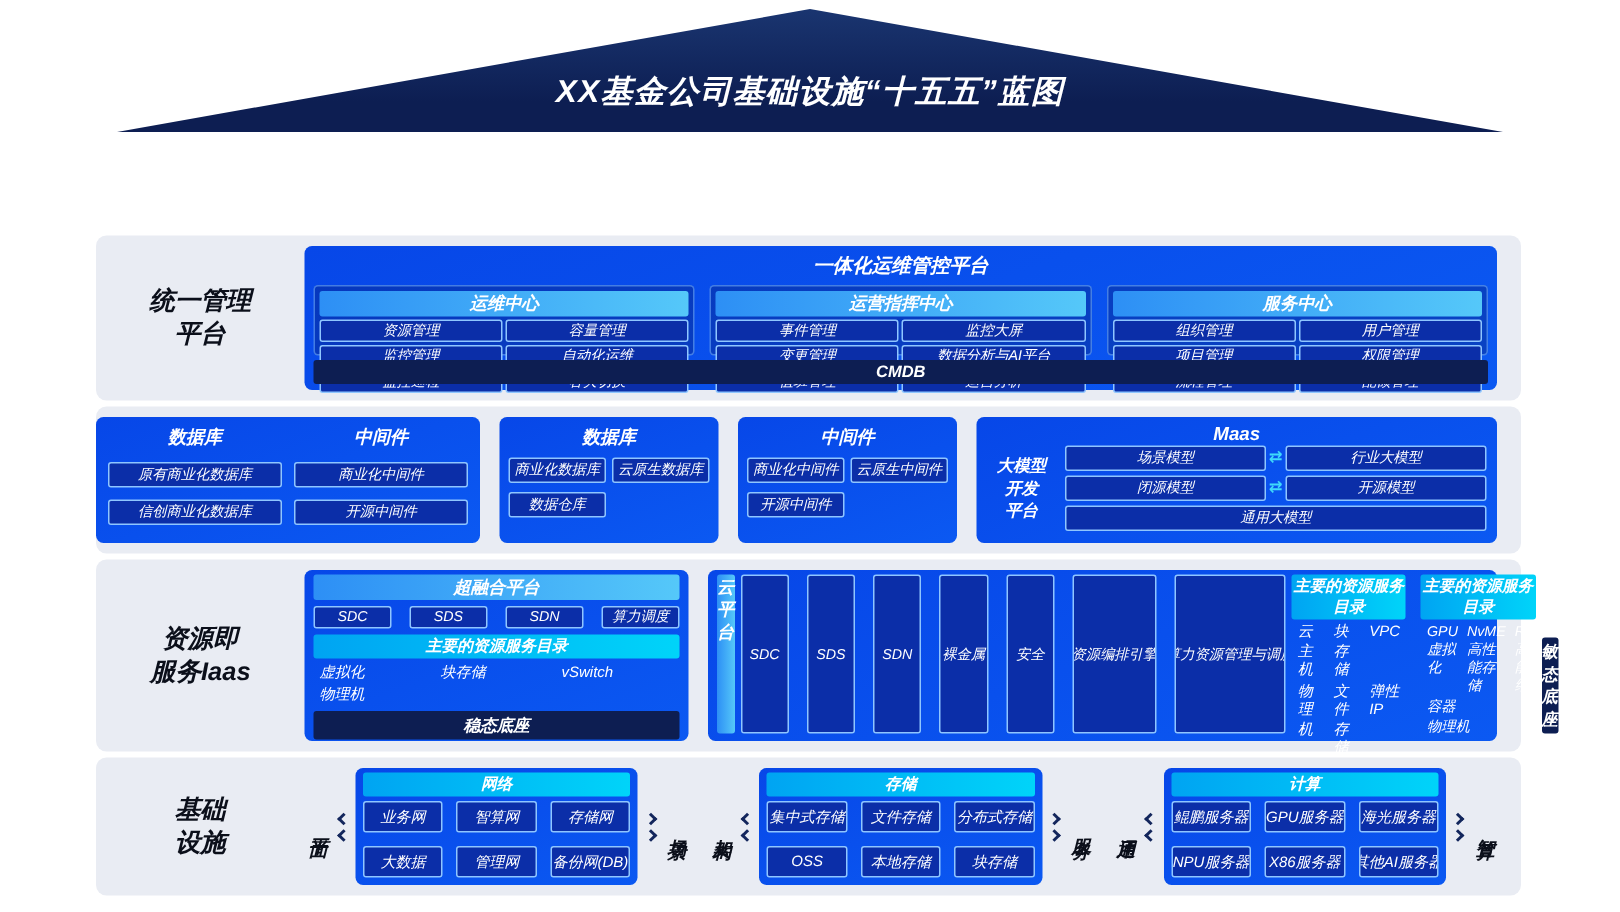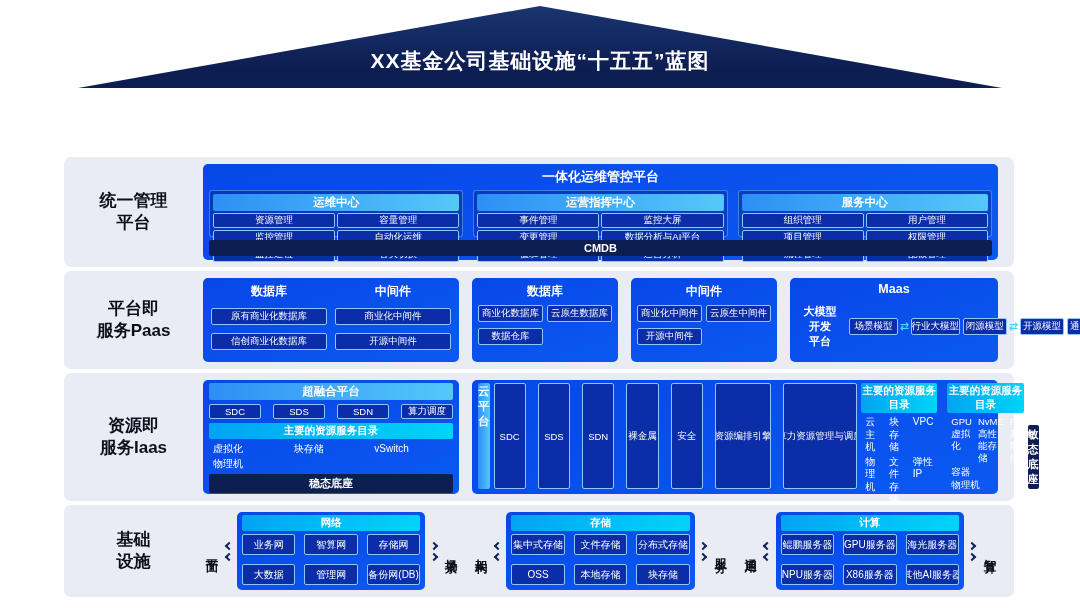--- a/index.html
+++ b/index.html
@@ -1,18 +1,18 @@
 <!DOCTYPE html>
 <html style="--navy: #0d1e52; --row-bg: #e9ecf3; --primary-a: #0747e8; --primary-b: #0b59f2; --header-a: #2d8ff5; --header-b: #55c8f9; --cyan-a: #00a4f2; --cyan-b: #00d4f9; --chip-bg: #0b2ea8; --chip-border: #8fc6ff; --app-a: #1366ee; --app-b: #1ca6f3; --arrow: #3fd9fa; --label-text: #0b0f1a;"><head>
 <meta charset="utf-8">
 <style>
   * { box-sizing:border-box; margin:0; padding:0; }
   html,body { width:1080px; height:608px; overflow:hidden; background:#fff;
     font-family:"Liberation Sans","DejaVu Sans",sans-serif; }
-  .canvas { position:relative; width:1080px; height:608px; background:#fff; }
+  .canvas { position:relative; width:1080px; height:608px; background:#fff;font-style:italic; }
 
   
   .roof { position:absolute; left:78px; top:6px; width:924px; height:82px;
     background:linear-gradient(180deg,#1a3570 0%,var(--navy,#0d1e52) 75%);
     clip-path:polygon(50% 0,100% 100%,0 100%);
     display:flex; align-items:flex-end; justify-content:center; }
   .roof-title { color:#fff; font-weight:bold; font-size:21px; letter-spacing:1px; padding-bottom:13px; }
 
   
   .row { position:absolute; left:64px; width:950px; background:var(--row-bg,#e9ecf3);
@@ -64,21 +64,21 @@
   .pcol { flex:1; display:flex; flex-direction:column; gap:8px; min-width:0; }
   .pcol-title { color:#fff; font-weight:bold; font-size:12px; text-align:center; }
   .pcol .chip, .paas-small .chip, .maas-row .chip { min-height:17px; }
   .paas-small { flex:0 0 146px; display:flex; flex-direction:column; gap:5px; padding:5px 6px; }
   .pgrid2 { display:grid; grid-template-columns:1fr 1fr; gap:6px 4px; }
   .maas { flex:1; display:flex; flex-direction:column; gap:3px; padding:4px 7px 8px; min-width:0; }
   .maas-title { color:#fff; font-weight:bold; font-size:12.5px; text-align:center; }
   .maas-body { flex:1; display:flex; gap:6px; min-height:0; }
   .maas-platform { flex:0 0 46px; color:#fff; font-weight:bold; font-size:11px; line-height:1.35;
     display:flex; align-items:center; justify-content:center; text-align:center; }
-  .maas-grid { flex:1; display:flex; flex-direction:row; justify-content:flex-start; gap:3px; min-width:0; }
+  .maas-grid { flex:1; display:flex; flex-direction:column; justify-content:flex-end; gap:3px; min-width:0; }
   .maas-row { display:flex; align-items:center; gap:2px; }
   .maas-row .chip { flex:1; }
   .arrow { color:var(--arrow,#3fd9fa); font-size:11px; font-weight:bold; line-height:1; }
 
   
   .hci { flex:0 0 256px; display:flex; flex-direction:column; gap:4px; padding:3px 6px 17px; }
   .cloud { flex:1; display:flex; flex-direction:row; gap:4px; padding:3px 6px 5px; min-width:0; }
   .comp-row { display:flex; gap:12px; }
   .comp-row .chip { flex:1; min-height:14px; }
   .f2 { flex:1.9 !important; } .f3 { flex:2.6 !important; }
@@ -154,24 +154,20 @@
               <span class="chip">配额管理</span>
             </div>
           </div>
         </div>
         <div class="cmdb">CMDB</div>
       </div>
     </div>
   </section>
 
   <section class="row" id="row-paas">
-    <div class="row-label">
-      <span class="pre">平台即
-服务Paas</span>
-    </div>
     <div class="row-content">
       <div class="bluebox paas-legacy">
         <div class="pcol">
           <div class="pcol-title">数据库</div>
           <span class="chip">原有商业化数据库</span>
           <span class="chip">信创商业化数据库</span>
         </div>
         <div class="pcol">
           <div class="pcol-title">中间件</div>
           <span class="chip">商业化中间件</span>

